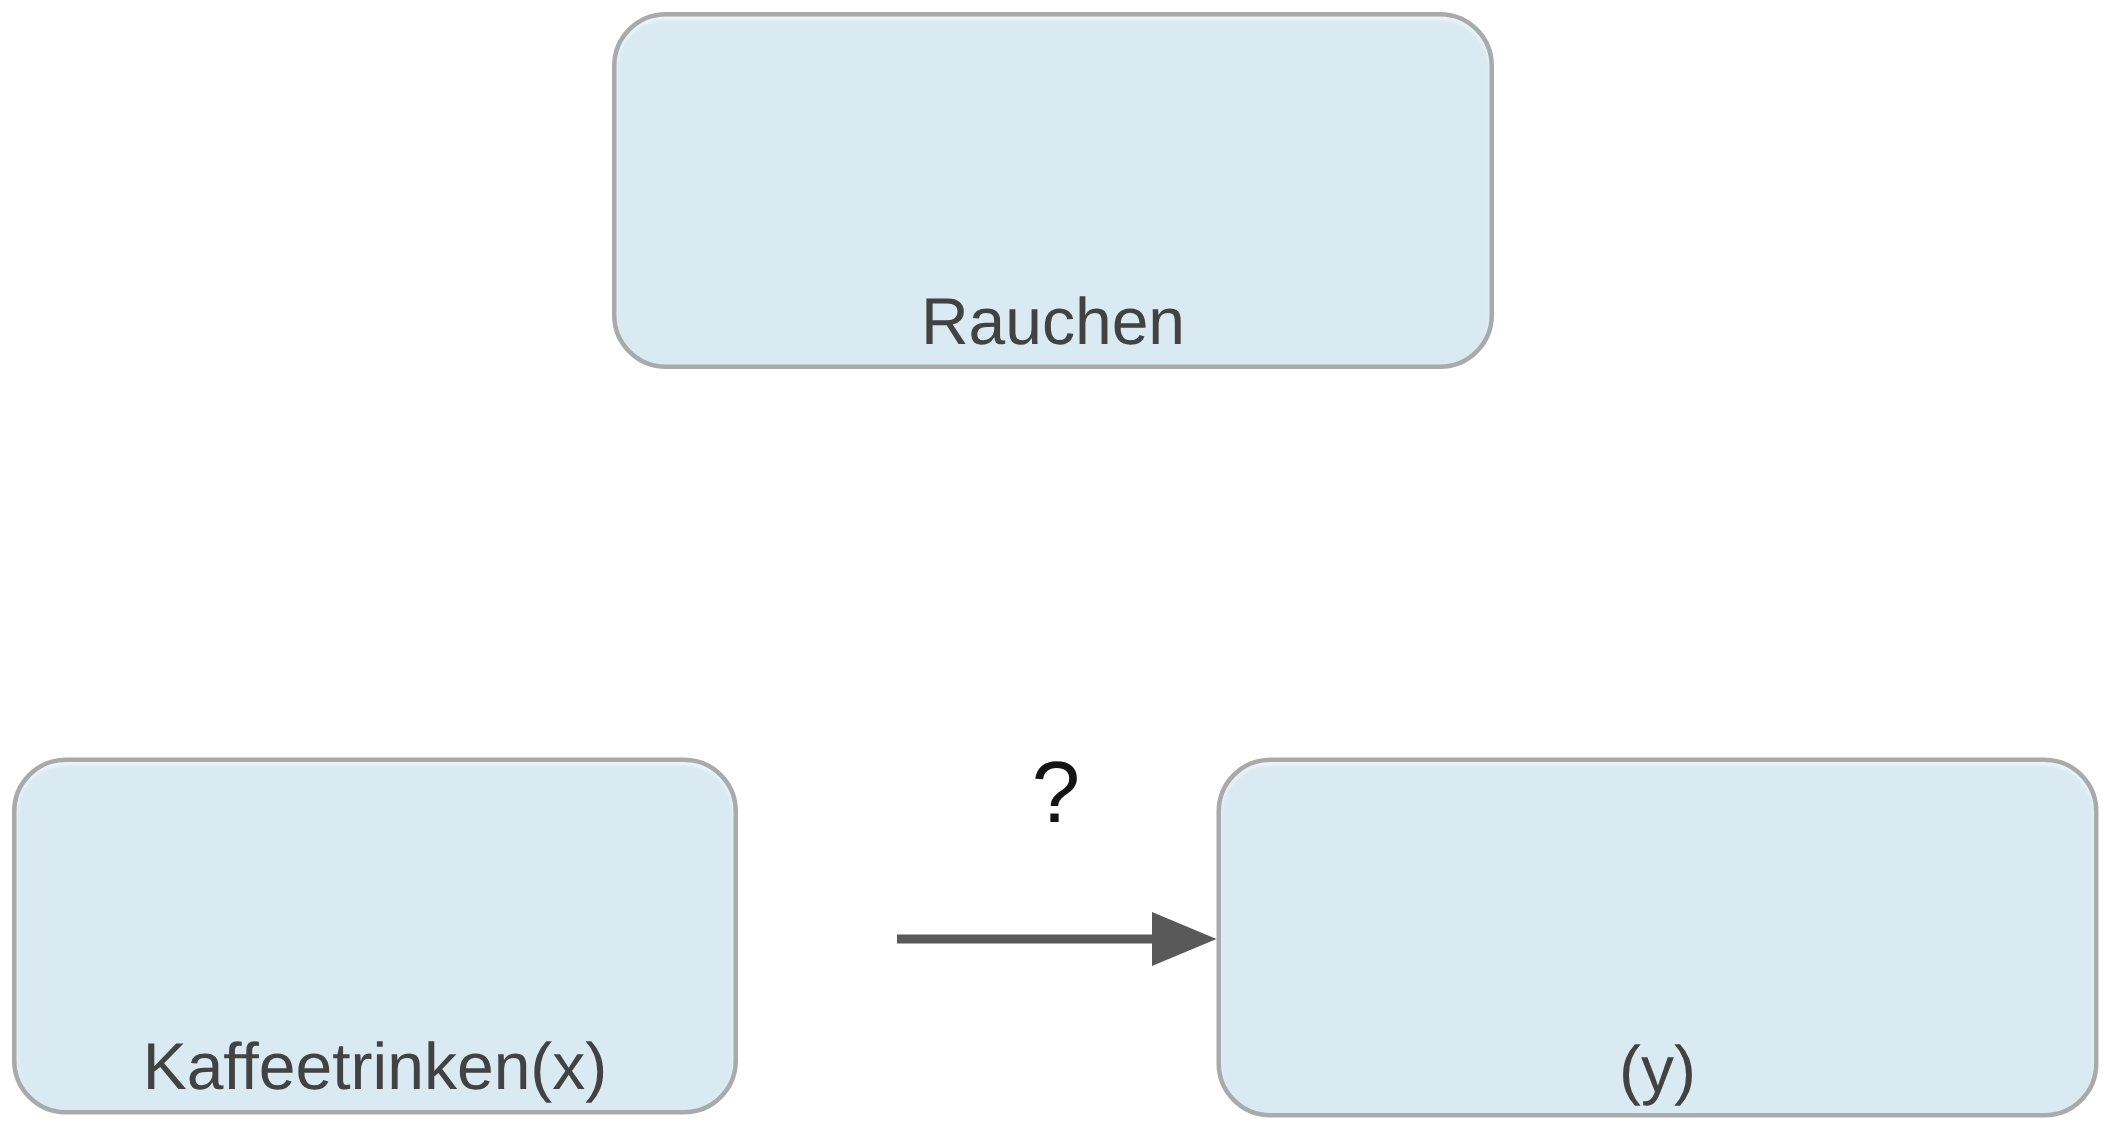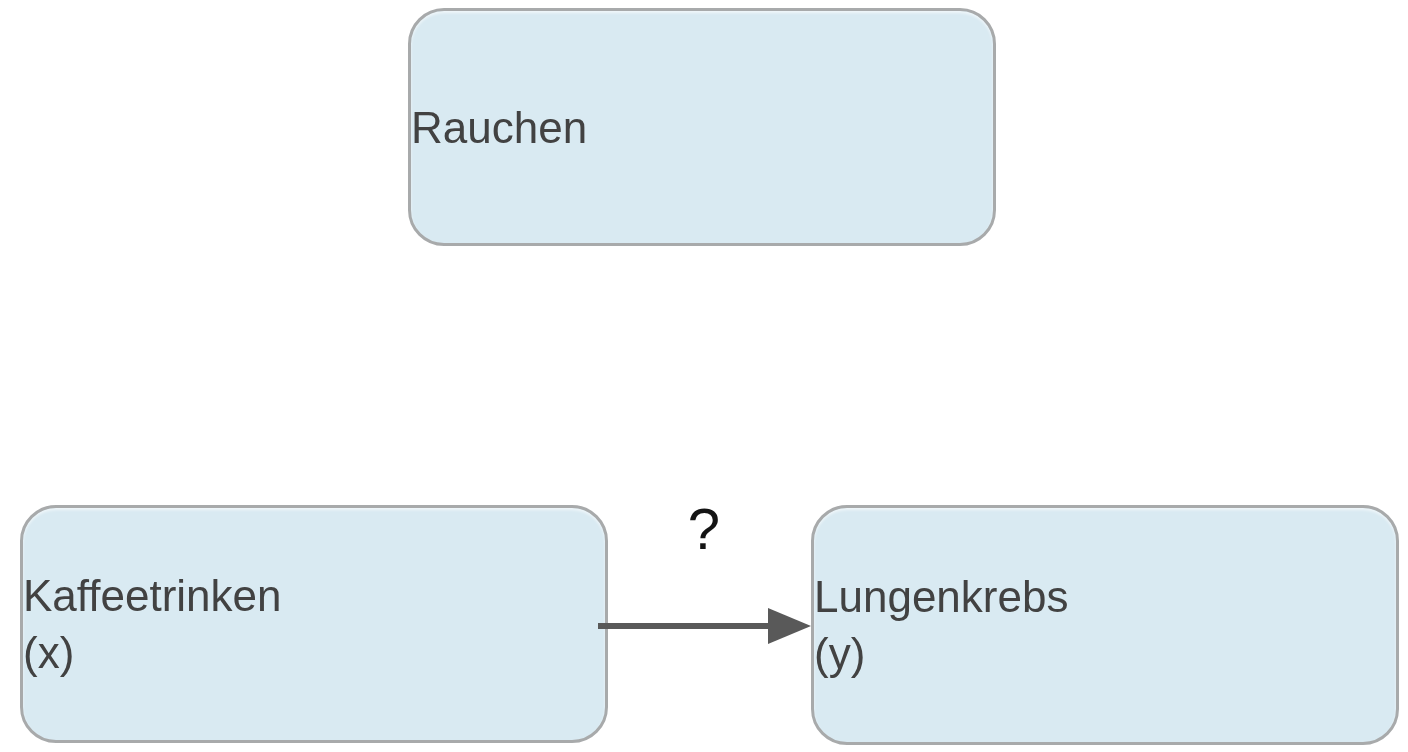--- a/index.html
+++ b/index.html
@@ -15,32 +15,32 @@
     background: #ffffff;
     overflow: hidden;
   }
   .node {
     position: absolute;
     box-sizing: border-box;
     background: #d9eaf2;
     border: 3px solid #a8aaab;
     border-radius: 36px;
     display: flex;
-    flex-direction: column;
-    align-items: flex-start;
+    flex-direction: row;
+    align-items: flex-end;
     justify-content: center;
     text-align: center;
     color: #424242;
     font-size: 44px;
     line-height: 57px;
     box-shadow: inset 0 2px 3px rgba(255,255,255,0.6);
   }
   .node .line { display: block; }
   #node-confounder { left: 408px; top: 8px;   width: 588px; height: 238px; }
-  #node-exposure   { left: 20px;  top: 505px; width: 588px; height: 238px; }
+  #node-exposure   { left: 8px;  top: 505px; width: 484px; height: 238px; }
   #node-outcome    { left: 811px; top: 505px; width: 588px; height: 240px; }
   .edge-svg {
     position: absolute;
     left: 596px;
     top: 598px;
     width: 216px;
     height: 56px;
   }
   .edge-label {
     position: absolute;
@@ -61,21 +61,20 @@
   <div class="node" id="node-confounder">
     <span class="line">Rauchen</span>
   </div>
 
   <div class="node" id="node-exposure">
     <span class="line">Kaffeetrinken</span>
     <span class="line">(x)</span>
   </div>
 
   <div class="node" id="node-outcome">
-    <span class="line">Lungenkrebs</span>
     <span class="line">(y)</span>
   </div>
 
   <div class="edge-label">?</div>
 
   <svg class="edge-svg" viewBox="0 0 216 56" xmlns="http://www.w3.org/2000/svg" aria-hidden="true">
     <line x1="2" y1="28" x2="176" y2="28" stroke="#595959" stroke-width="6"></line>
     <polygon points="172,10 215,28 172,46" fill="#595959"></polygon>
   </svg>
 

